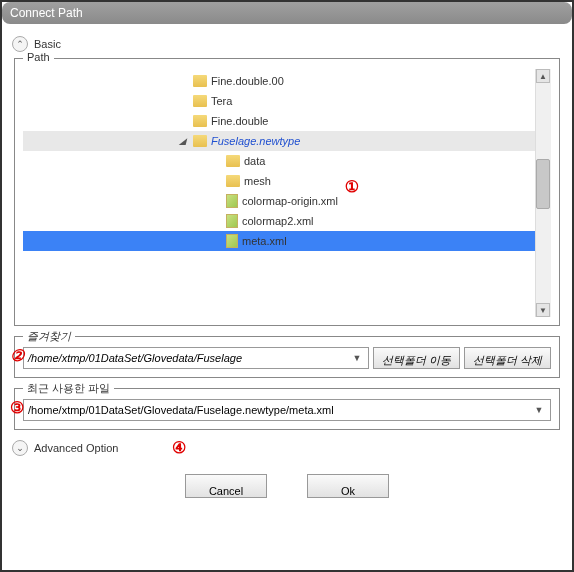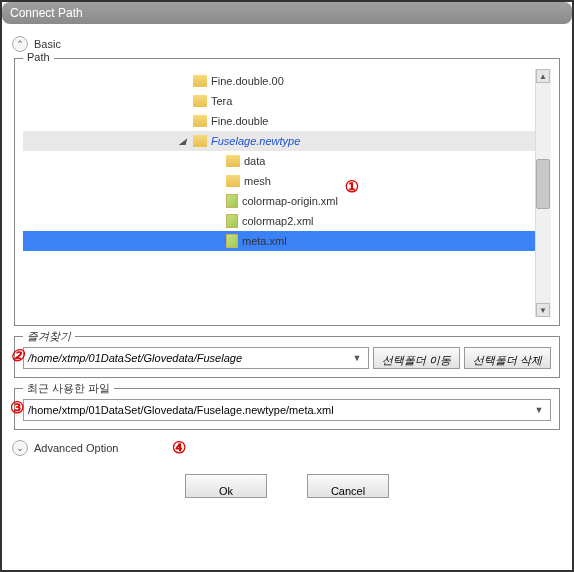--- a/index.html
+++ b/index.html
@@ -289,20 +289,20 @@
   </div>
 
   <div class="section-header" style="position:relative; margin-top:6px;">
     <div class="expand-btn">⌄</div>
     <span>Advanced Option</span>
     <div class="annot" style="left:160px; top:-2px;">④</div>
   </div>
 
   <div class="btn-row">
     <div class="btn btn-lg">
+        <span>Cancel</span>
+      </div>
+    <div class="btn btn-lg">
         <span>Ok</span>
       </div>
-    <div class="btn btn-lg">
-        <span>Cancel</span>
-      </div>
   </div>
 
 </div>
 
 </body></html>

